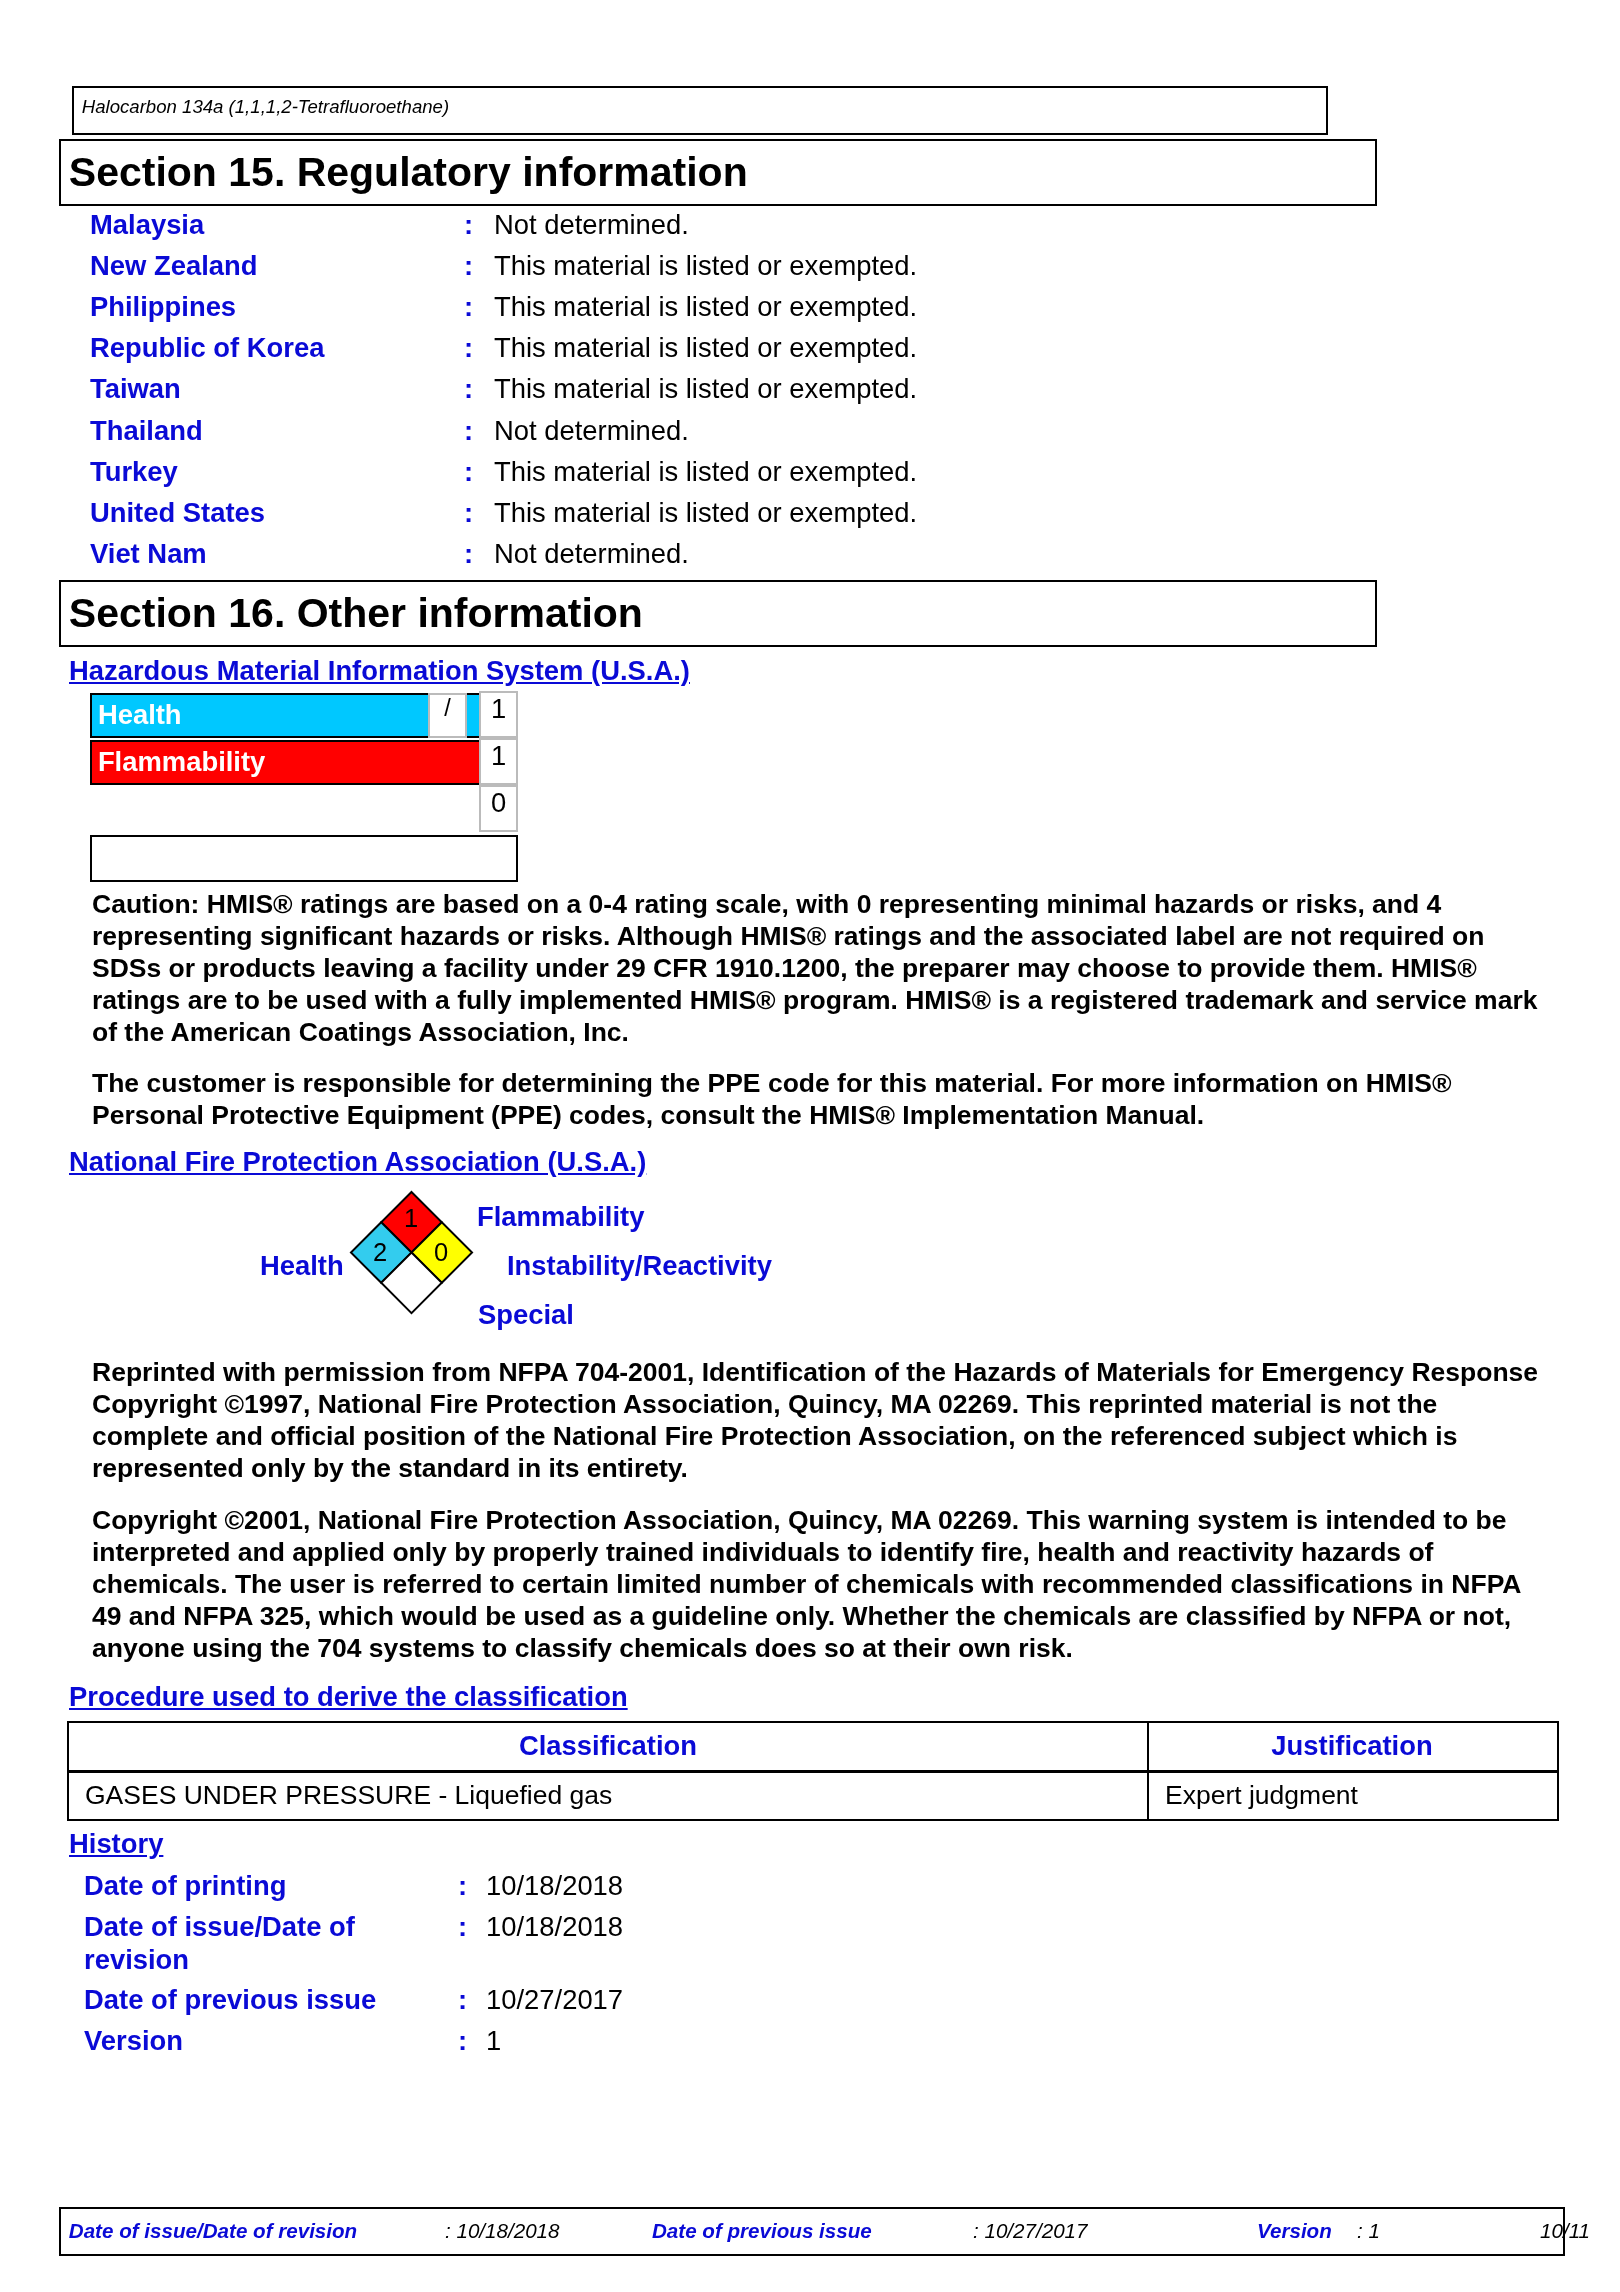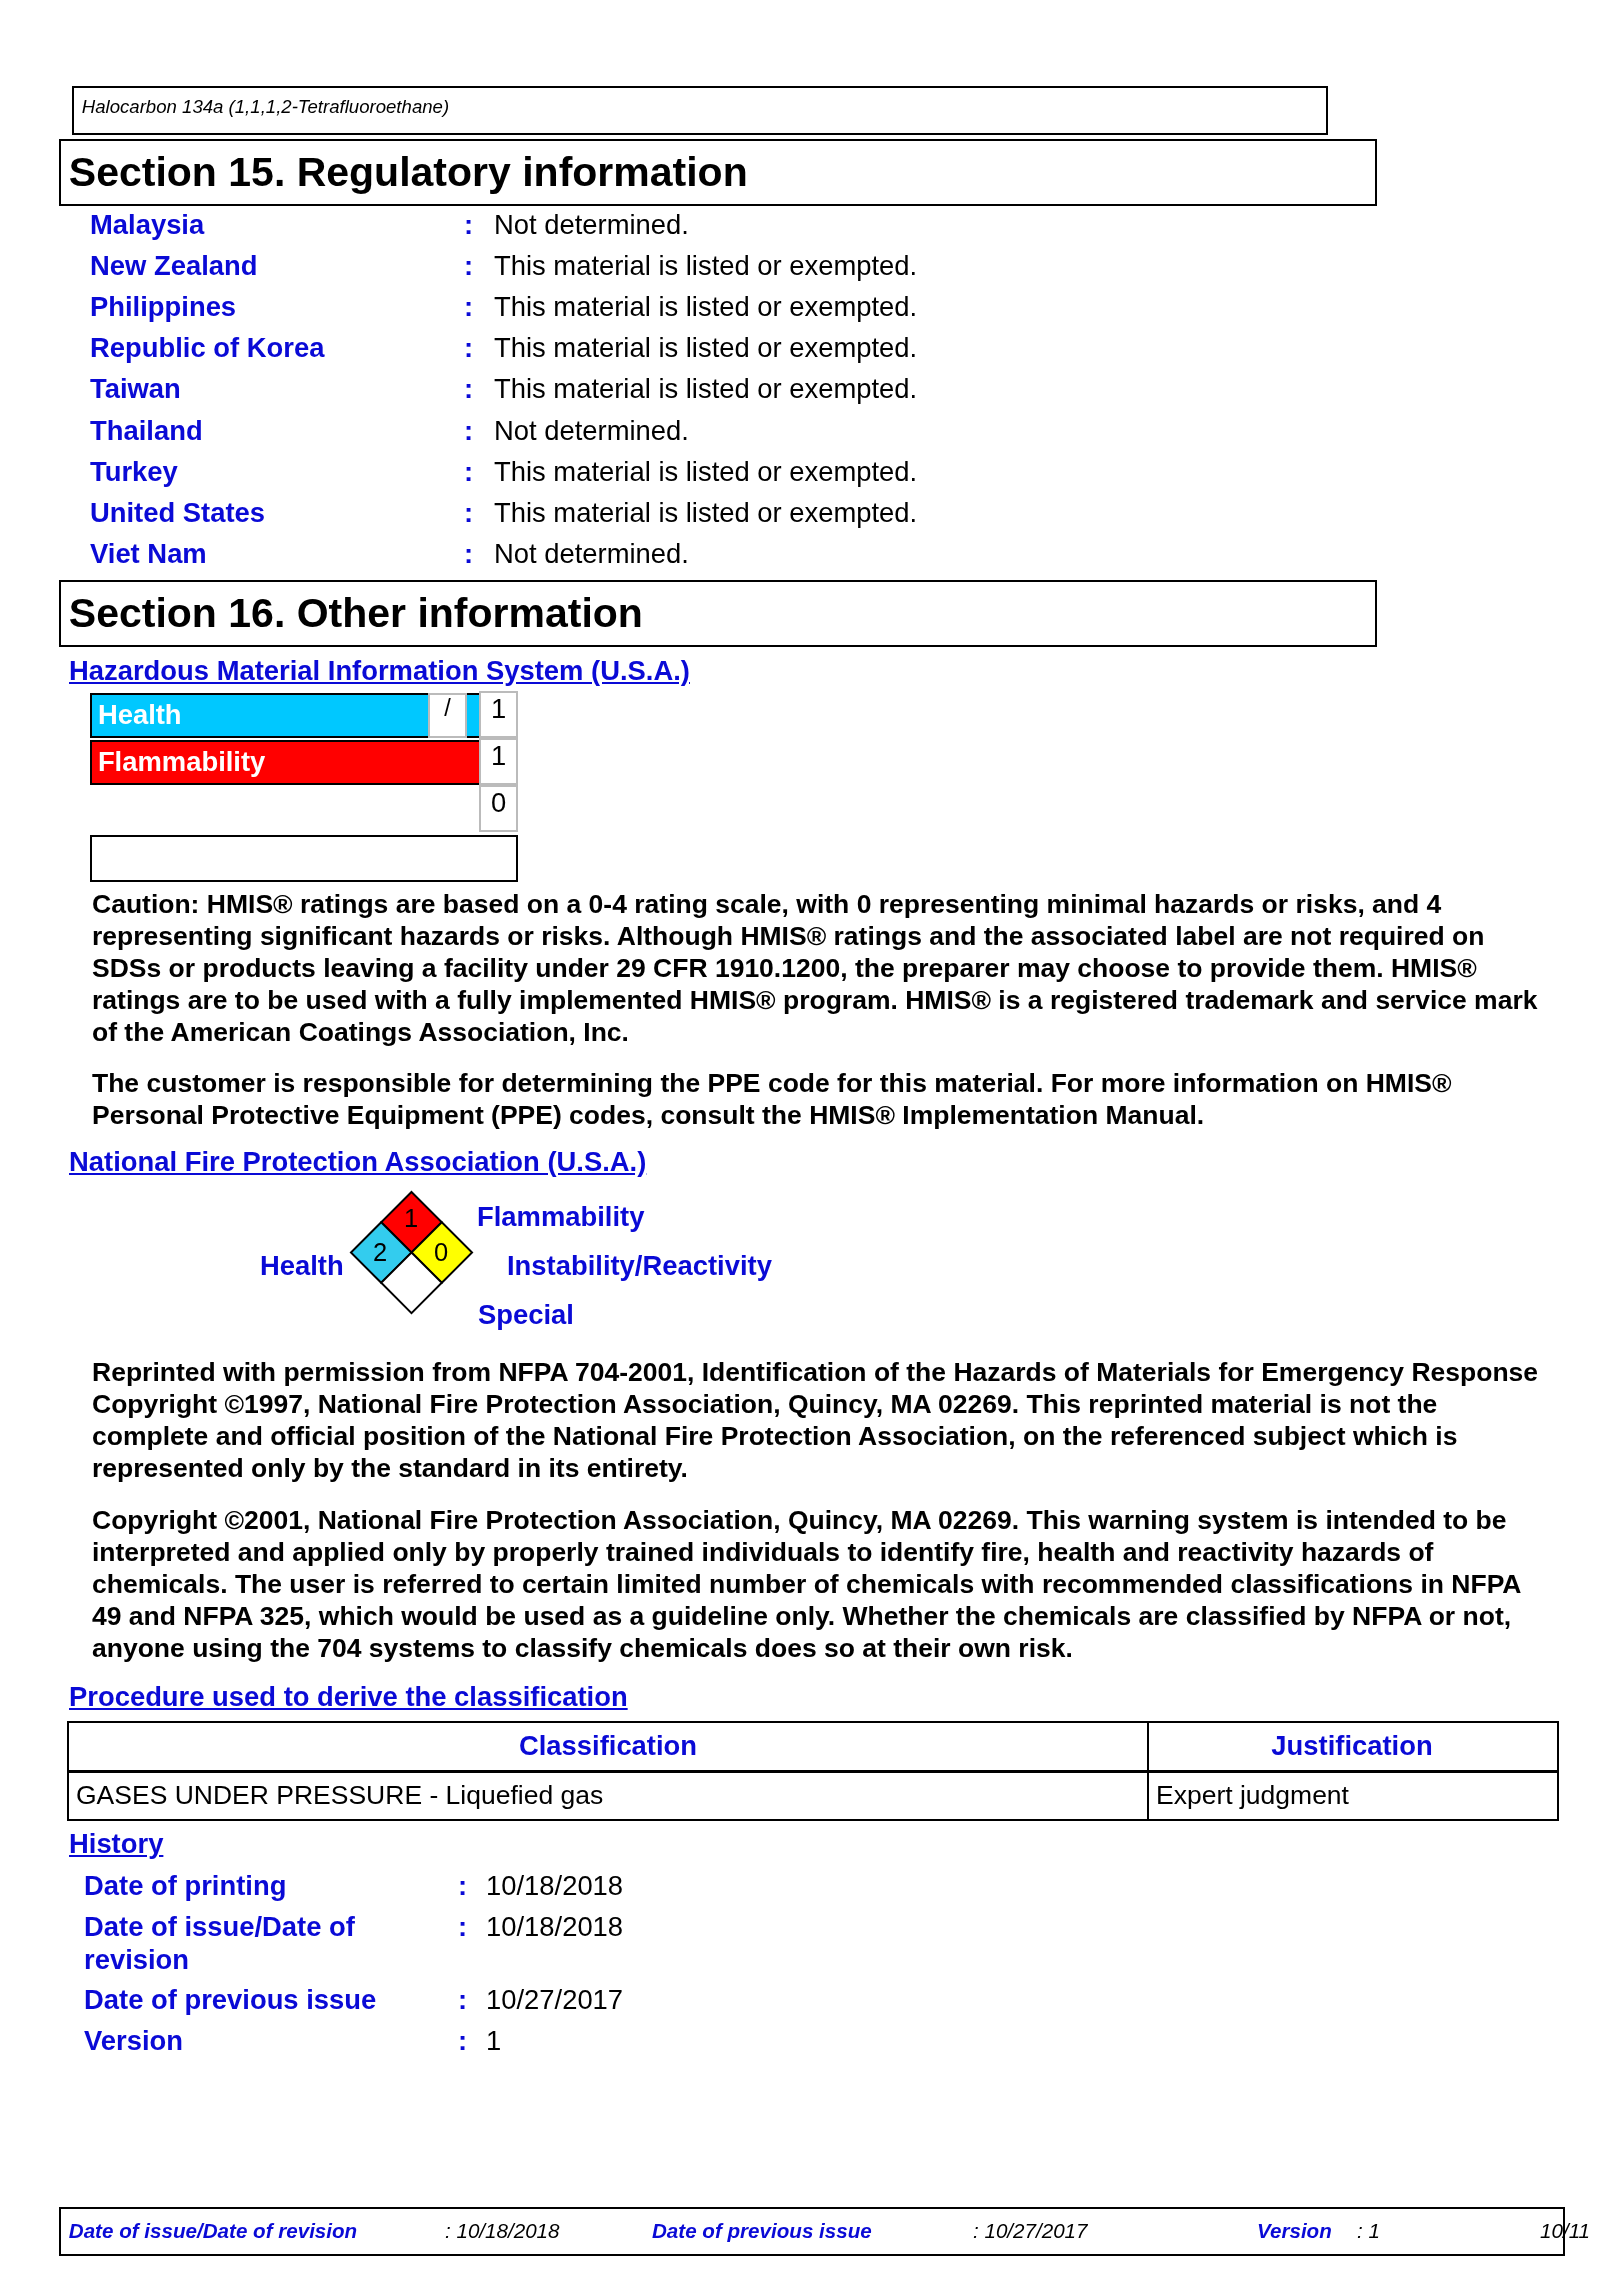--- a/index.html
+++ b/index.html
@@ -18,21 +18,21 @@
   .hmis { left:90px; top:691px; width:428px; height:192px; }
   .hmis .row { position:absolute; left:0; height:45px; border:2.9px solid #000; box-sizing:border-box; color:#fff; font-weight:bold; font-size:27.4px; }
   .hmis .row span { position:absolute; left:5.9px; top:3.9px; }
   .hmis .num { position:absolute; left:389px; width:39px; height:47px; border:2px solid #bbb; box-sizing:border-box; background:#fff; font-size:27.4px; text-align:center; }
   .hmis .slash { position:absolute; left:338px; top:2px; width:39px; height:45px; border:2px solid #bbb; box-sizing:border-box; background:#fff; font-size:23.5px; text-align:center; }
   .hmis .blank { position:absolute; left:0; top:144px; width:428px; height:47px; border:2.9px solid #000; box-sizing:border-box; }
   .para { left:92px; width:1451px; font-weight:bold; font-size:26.5px; line-height:32px; }
   .nfpa-label { color:#0a0ad6; font-weight:bold; font-size:27.4px; }
   .cls-table { left:67px; top:1721px; width:1492px; height:100px; border:2.9px solid #000; box-sizing:border-box; }
   .cls-table .hdr { position:absolute; top:0; height:54px; color:#0a0ad6; font-weight:bold; font-size:27.4px; text-align:center; line-height:45px; }
-  .cls-table .cell { position:absolute; top:50px; height:47px; font-size:26.5px; line-height:45px; padding-left:7px; box-sizing:border-box; }
+  .cls-table .cell { position:absolute; top:50px; height:47px; font-size:26.5px; line-height:45px; padding-left:16px; box-sizing:border-box; }
   .cls-table .hline { position:absolute; left:0; top:47px; width:100%; height:2.9px; background:#000; }
   .cls-table .vline { position:absolute; left:1078px; top:0; width:2px; height:100%; background:#000; }
   .hist-row { left:84px; font-size:27.4px; width:980px; }
   .hist-row .lab { position:absolute; left:0; top:0; color:#0a0ad6; font-weight:bold; line-height:33px; width:294px; }
   .hist-row .colon { position:absolute; left:374px; top:0; color:#0a0ad6; font-weight:bold; line-height:33px; }
   .hist-row .val { position:absolute; left:402px; top:0; line-height:33px; }
   .footer { left:59px; top:2207px; width:1506px; height:49px; border:2.9px solid #000; box-sizing:border-box; font-style:italic; font-size:20.6px; }
   .footer span { position:absolute; top:9.8px; }
   .footer .blue { color:#0a0ad6; font-weight:bold; }
 </style>

